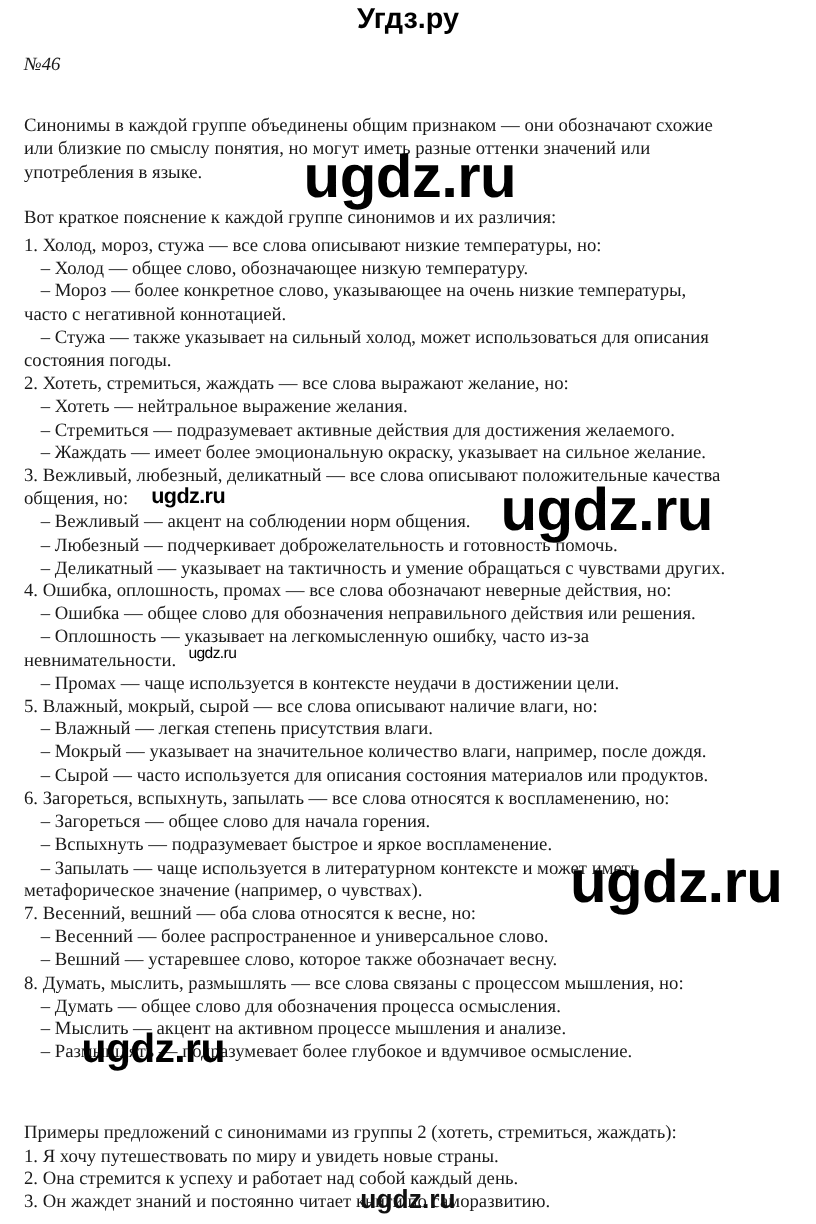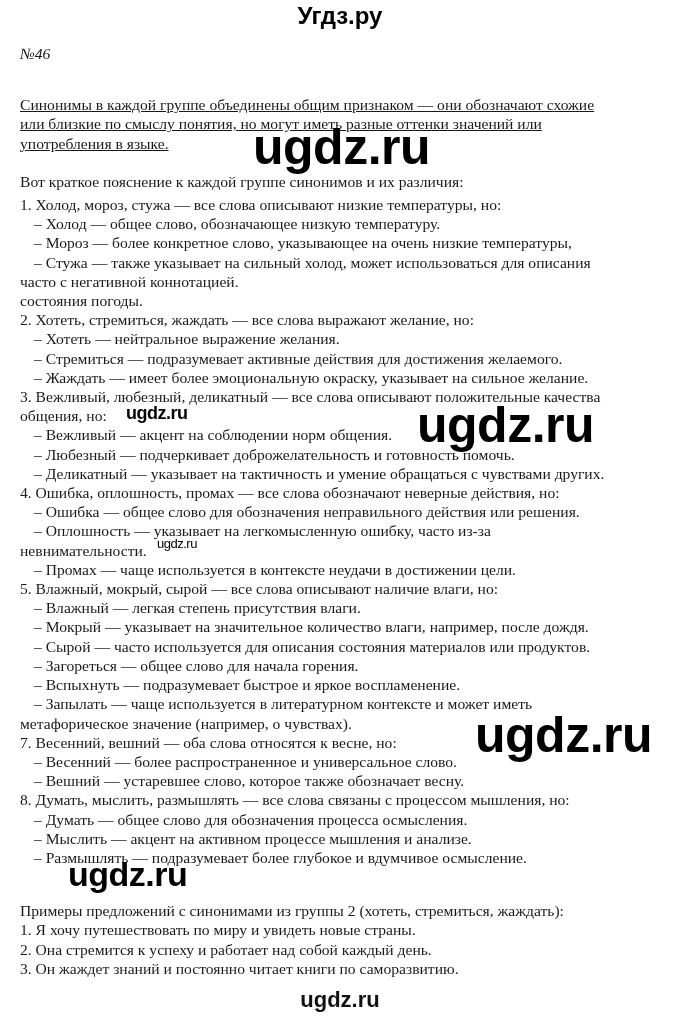--- a/index.html
+++ b/index.html
@@ -6,26 +6,26 @@
     body { width: 680px; height: 1020px; position: relative; overflow: hidden; color: #1a1a1a; }
     .site-title {
       position: absolute; left: 0; top: 2px; width: 680px; text-align: center;
       font-family: "Liberation Sans", sans-serif; font-weight: bold; font-size: 24px; color: #000000;
     }
     .doc {
       position: absolute; left: 20px; top: 40px; width: 650px;
       font-family: "Liberation Serif", serif; font-size: 15.6px; line-height: 19.2px; color: #1a1a1a;
     }
     .task-number { margin-top: 4px; font-style: italic; }
-    .intro { margin-top: 32px; text-decoration: underline; }
+    .intro { margin-top: 32px; }
     .lead { margin-top: 19px; }
     .groups { margin-top: 4px; }
     .line { white-space: nowrap; }
     .sub { padding-left: 14px; }
-    .examples { margin-top: 34px; }
+    .examples { margin-top: 48px; }
     .wm {
       position: absolute; font-family: "Liberation Sans", sans-serif; font-weight: bold; color: #000; letter-spacing: -0.5px;
     }
     .wm-large { font-size: 50px; }
     .wm-medium { font-size: 34px; }
     .wm-small { font-size: 18px; }
     .wm-tiny { font-size: 13px; font-weight: normal; }
     .footer-wm {
       position: absolute; left: 0; top: 987px; width: 680px; text-align: center;
       font-family: "Liberation Sans", sans-serif; font-weight: bold; font-size: 22px; color: #111;
@@ -46,22 +46,22 @@
   </div>
 
   <div class="lead">Вот краткое пояснение к каждой группе синонимов и их различия:</div>
 
   <div class="groups">
 
     <div>
       <div class="line">1. Холод, мороз, стужа — все слова описывают низкие температуры, но:</div>
       <div class="line sub">– Холод — общее слово, обозначающее низкую температуру.</div>
       <div class="line sub">– Мороз — более конкретное слово, указывающее на очень низкие температуры,</div>
+      <div class="line">часто с негативной коннотацией.</div>
       <div class="line sub">– Стужа — также указывает на сильный холод, может использоваться для описания</div>
-      <div class="line">часто с негативной коннотацией.</div>
       <div class="line">состояния погоды.</div>
     </div>
 
     <div>
       <div class="line">2. Хотеть, стремиться, жаждать — все слова выражают желание, но:</div>
       <div class="line sub">– Хотеть — нейтральное выражение желания.</div>
       <div class="line sub">– Стремиться — подразумевает активные действия для достижения желаемого.</div>
       <div class="line sub">– Жаждать — имеет более эмоциональную окраску, указывает на сильное желание.</div>
     </div>
 
@@ -82,20 +82,21 @@
     </div>
 
     <div>
       <div class="line">5. Влажный, мокрый, сырой — все слова описывают наличие влаги, но:</div>
       <div class="line sub">– Влажный — легкая степень присутствия влаги.</div>
       <div class="line sub">– Мокрый — указывает на значительное количество влаги, например, после дождя.</div>
       <div class="line sub">– Сырой — часто используется для описания состояния материалов или продуктов.</div>
     </div>
 
     <div>
+      <div class="line">6. Загореться, вспыхнуть, запылать — все слова относятся к воспламенению, но:</div>
       <div class="line sub">– Загореться — общее слово для начала горения.</div>
       <div class="line sub">– Вспыхнуть — подразумевает быстрое и яркое воспламенение.</div>
       <div class="line sub">– Запылать — чаще используется в литературном контексте и может иметь</div>
       <div class="line">метафорическое значение (например, о чувствах).</div>
     </div>
 
     <div>
       <div class="line">7. Весенний, вешний — оба слова относятся к весне, но:</div>
       <div class="line sub">– Весенний — более распространенное и универсальное слово.</div>
       <div class="line sub">– Вешний — устаревшее слово, которое также обозначает весну.</div>

